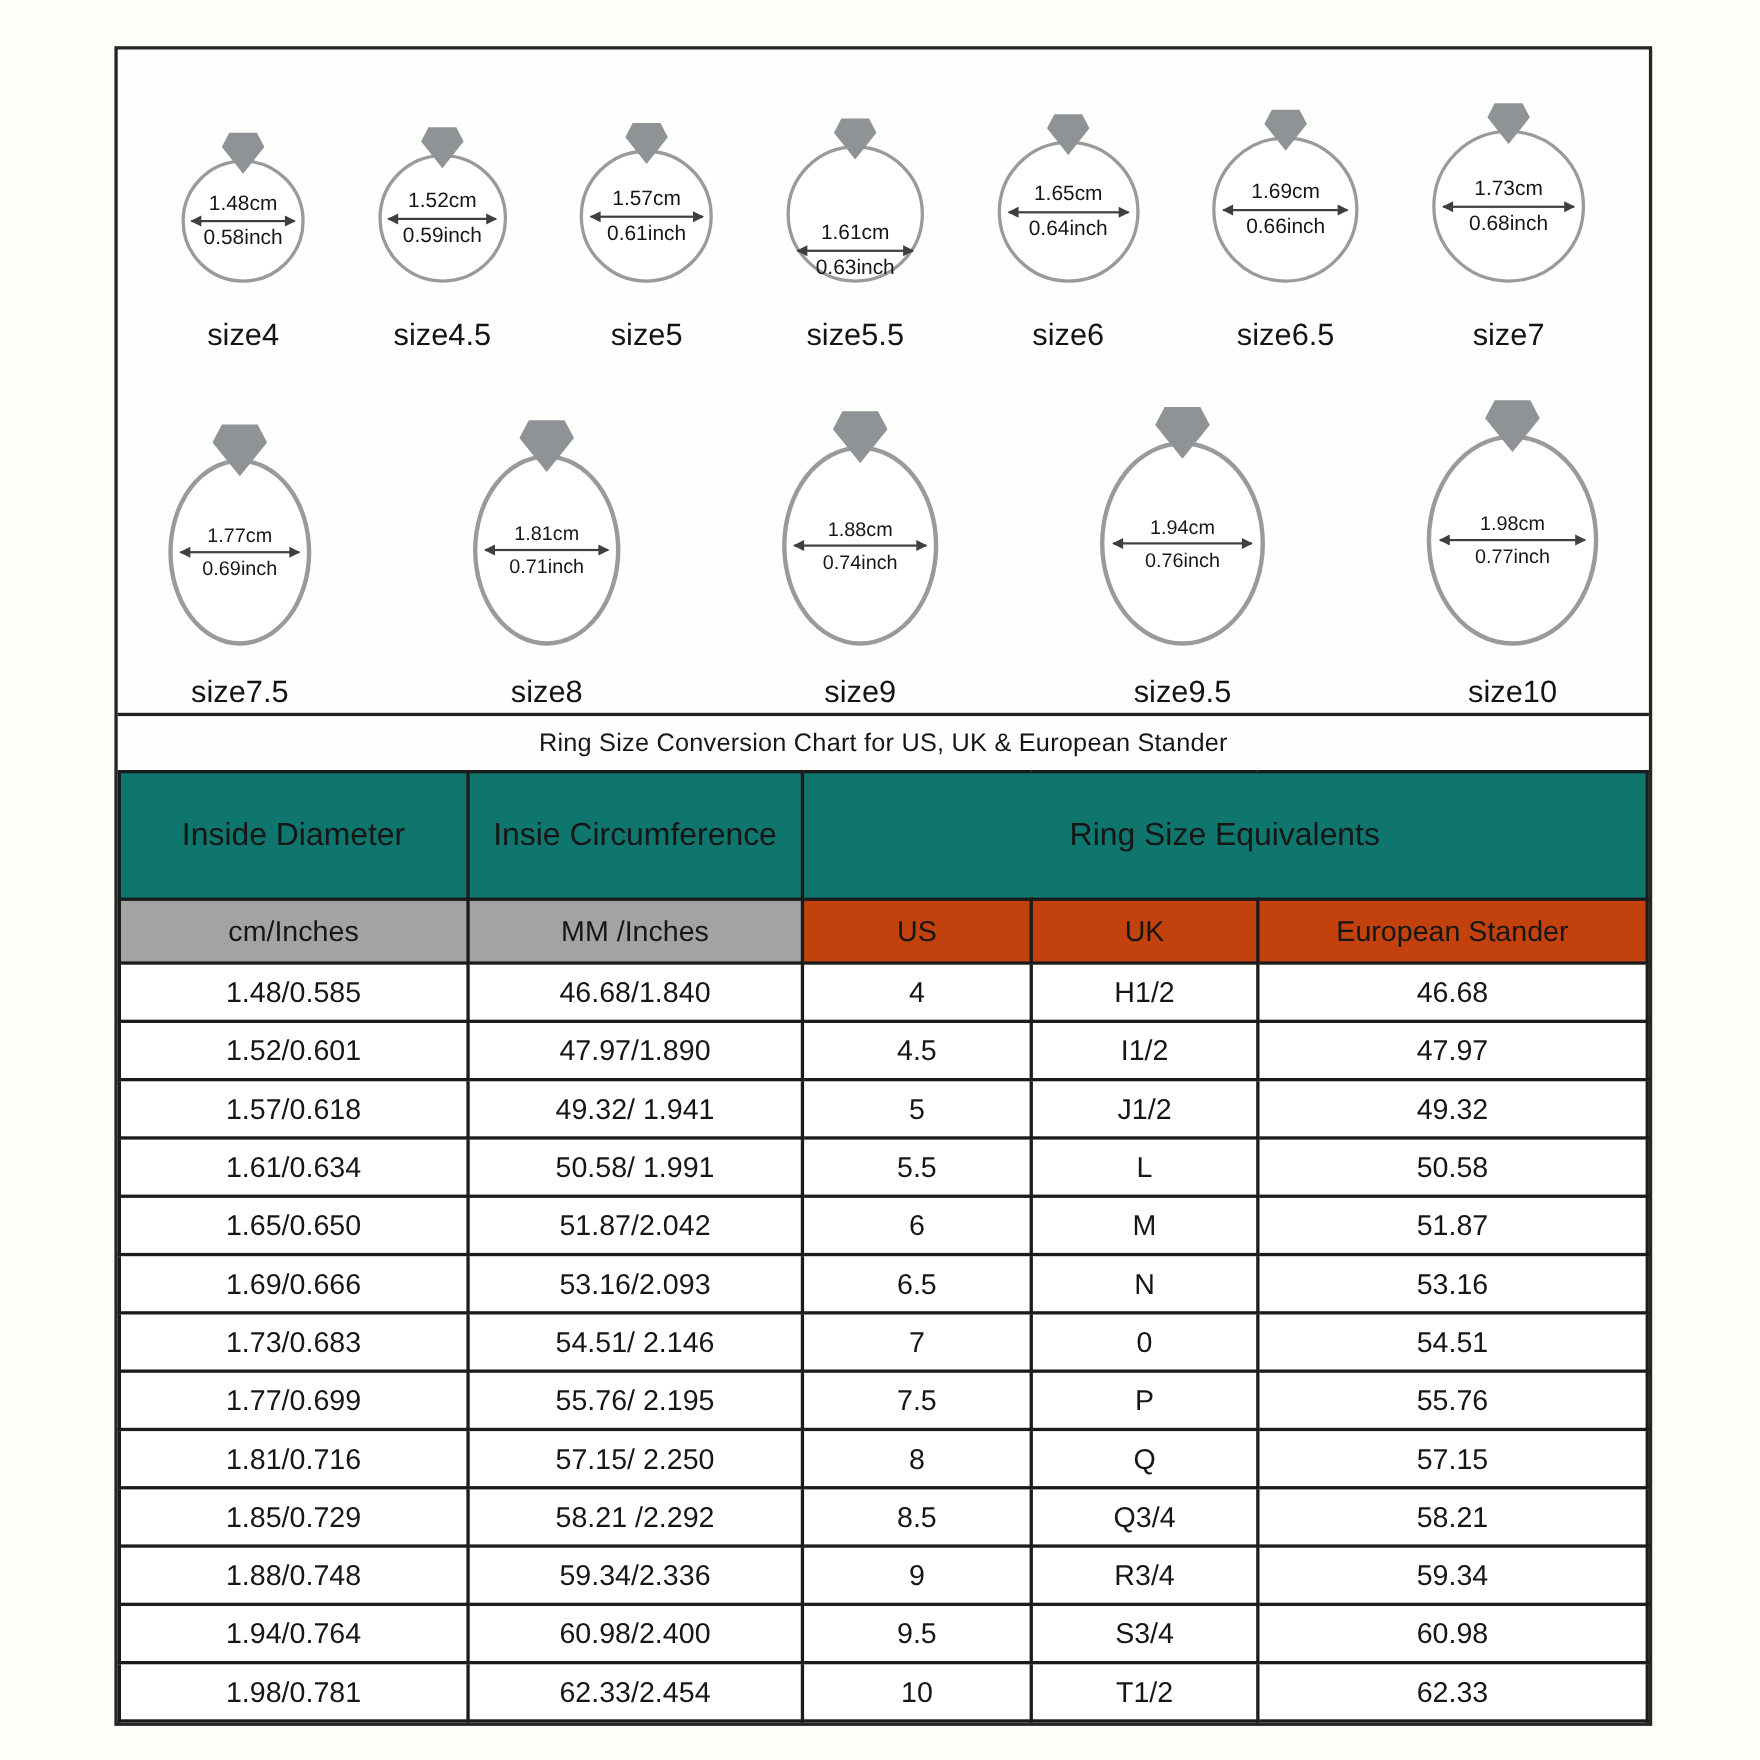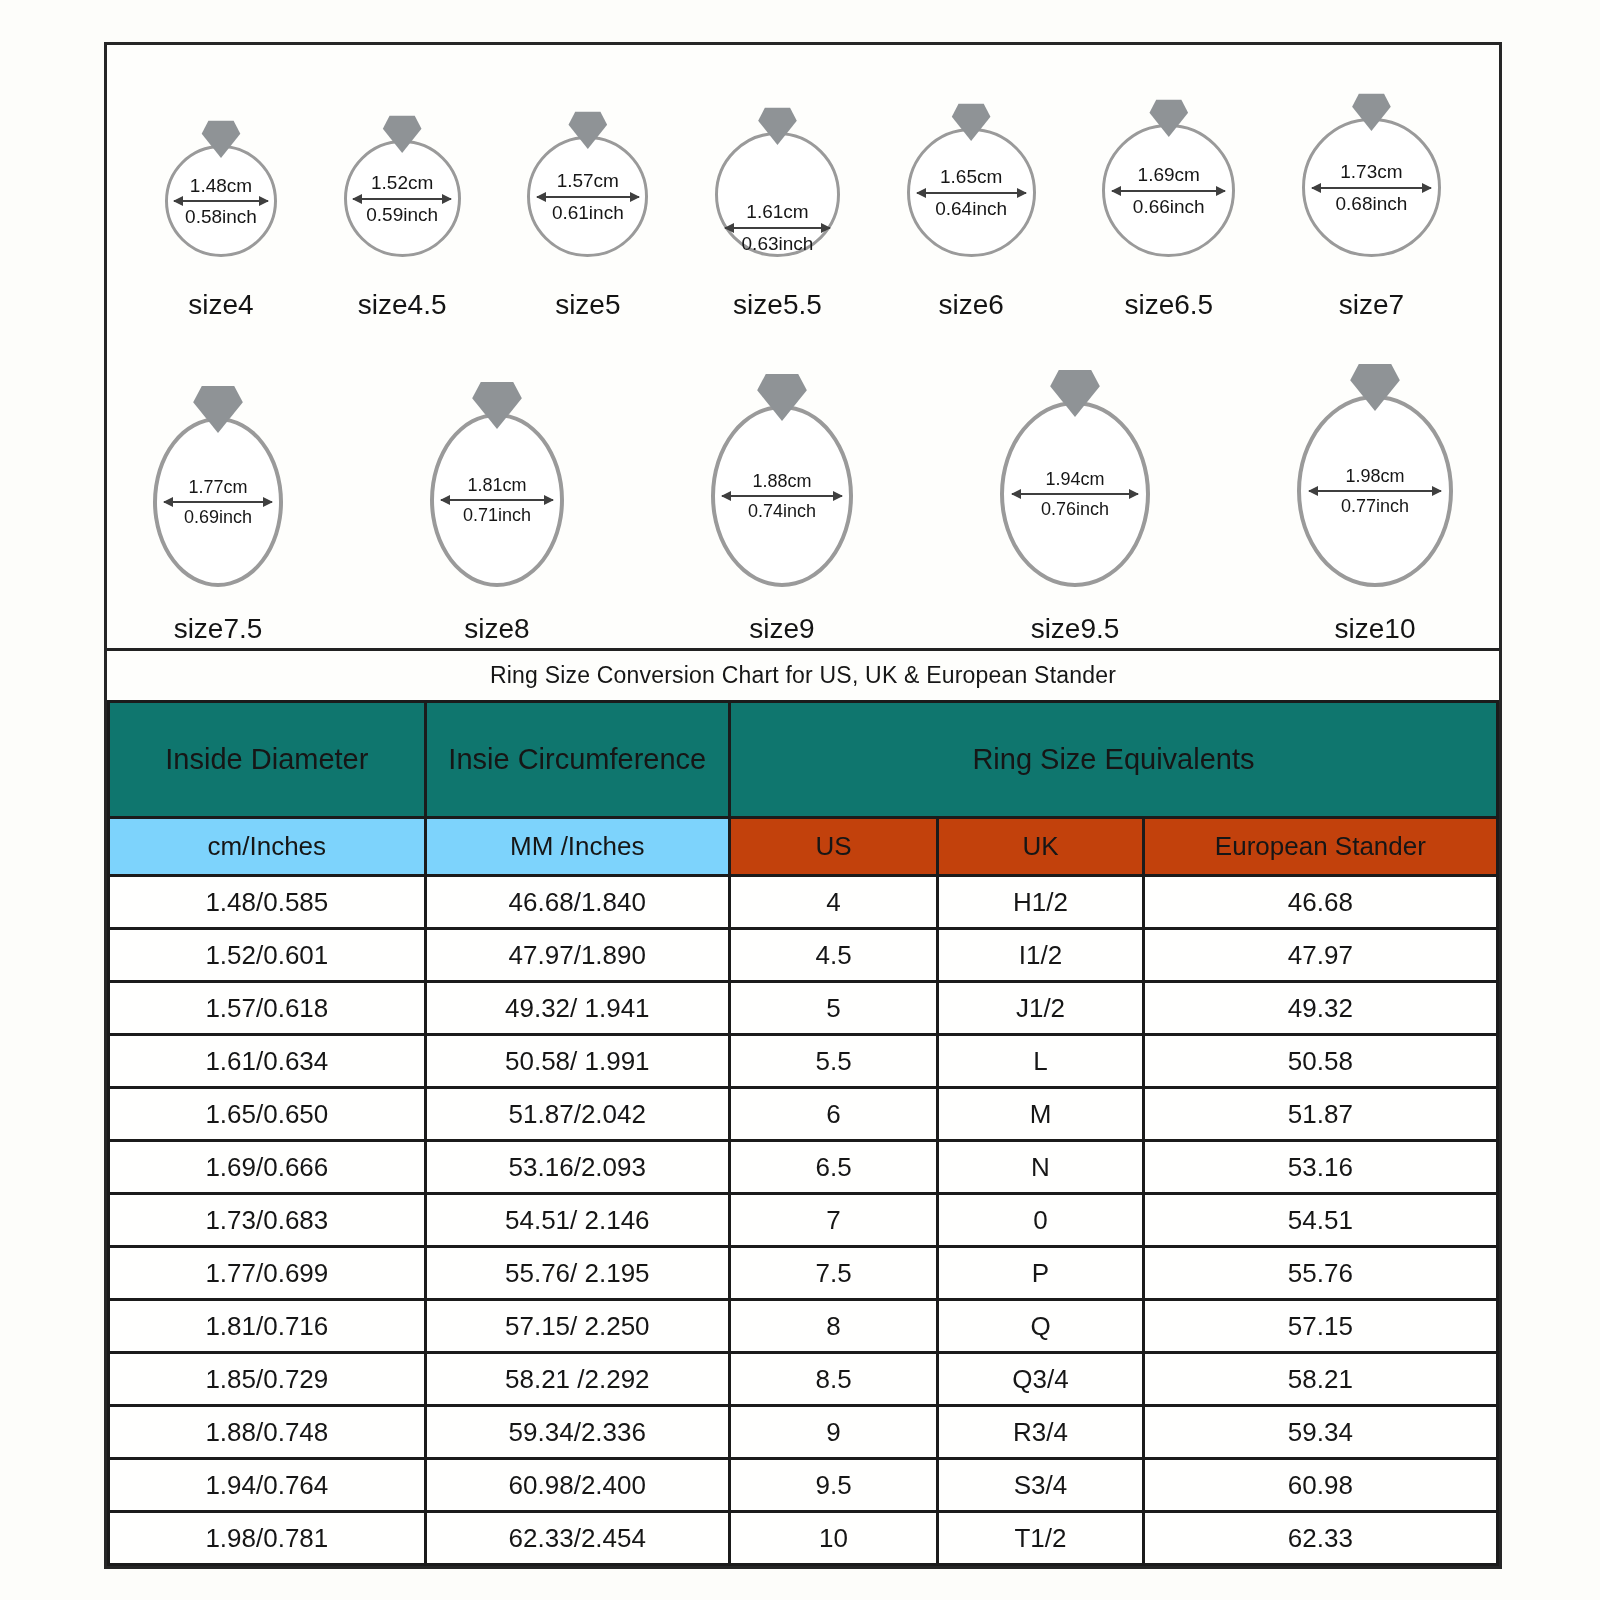--- a/index.html
+++ b/index.html
@@ -118,21 +118,21 @@
   }
   tr.group-header th{
     height:113px;
     background:#0f766e;
     font-size:29px;
   }
   tr.col-header th{
     height:55px;
     font-size:26px;
   }
-  tr.col-header th.cream{background:#7dd3fc;}
+  tr.col-header th.cream{background:#a3a3a3;}
   tr.col-header th.yellow{background:#c2410c;}
   tbody td{
     height:50px;
     font-size:26px;
     background:#fffffe;
   }
 </style>
 </head>
 <body>
 

